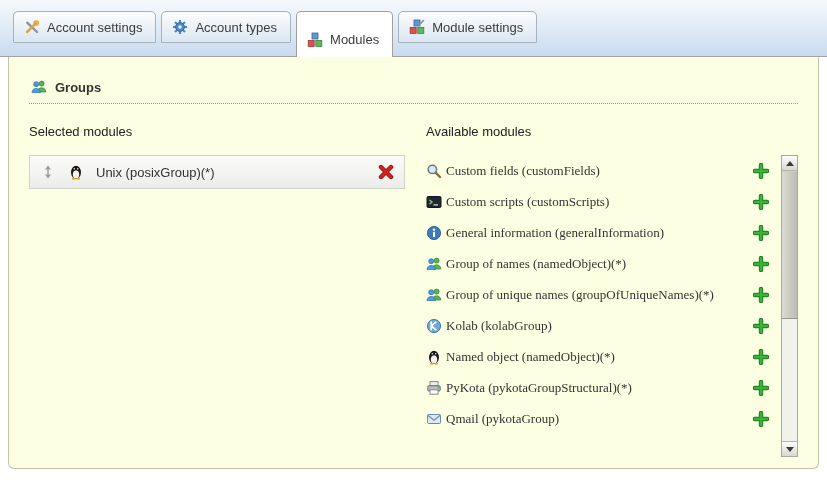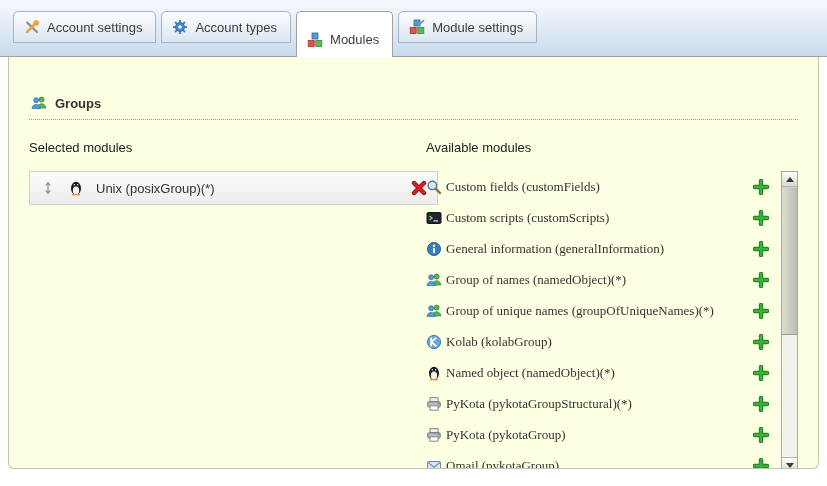--- a/index.html
+++ b/index.html
@@ -34,30 +34,30 @@
   
   .panel {
     margin:0 8px; height:412px;
     background:#fdffe3;
     border:1px solid #c3c3ae; border-top:none;
     border-radius:0 0 6px 6px;
     padding:0 20px; overflow:hidden;
   }
   .section-header {
     display:flex; align-items:center; gap:8px;
-    font-weight:bold; padding:38px 0 8px 2px;
+    font-weight:bold; padding:22px 0 8px 2px;
     border-bottom:1px dotted #9a9a82;
   }
   .columns { display:flex; margin-top:14px; }
   .col-left { width:377px; flex:0 0 377px; }
   .col-right { flex:1; padding-left:20px; }
   .col-heading { margin:6px 0 16px; color:#222; }
   
   .selected-box {
-    width:409px; border:1px solid #d2d2cb;
+    width:376px; border:1px solid #d2d2cb;
     background:linear-gradient(#fbfbfa, #ececea);
     padding:8px 10px; display:flex; align-items:center; gap:12px;
   }
   .selected-label { color:#333; }
   .remove-btn { margin-left:auto; border:none; background:none; padding:0; cursor:pointer; width:16px; height:16px; }
   
   .available-list { display:flex; height:302px; }
   .avail-rows { flex:1; overflow:hidden; padding-right:12px; }
   .avail-row { display:flex; align-items:flex-end; gap:4px; margin-bottom:7px; min-height:24px;font-family:Liberation Serif, serif; }
   .avail-label { width:282px; line-height:1.25; }
@@ -347,39 +347,20 @@
             <button class="plus-btn">
               <span class="icon">
                 <svg viewBox="0 0 16 16">
                     <path d="M8 2v12M2 8h12" stroke="#1f7a1f" stroke-width="4.4" stroke-linecap="round"></path>
                     <path d="M8 2v12M2 8h12" stroke="#3bb23b" stroke-width="2.6" stroke-linecap="round"></path>
                   </svg>
               </span>
             </button>
           </div>
 
-          <div class="avail-row">
-            <span class="icon">
-              <svg viewBox="0 0 16 16">
-                <rect x="4" y="1.6" width="8" height="4.2" fill="#efefef" stroke="#888"></rect>
-                <rect x="1.8" y="5.8" width="12.4" height="5.2" rx="1" fill="#b9bec4" stroke="#6b7076"></rect>
-                <rect x="4" y="9.8" width="8" height="4.4" fill="#ffffff" stroke="#888"></rect>
-                <circle cx="12.6" cy="7.4" r="0.9" fill="#44aa66"></circle>
-              </svg>
-            </span>
-            <span class="avail-label">PyKota (pykotaGroup)</span>
-            <button class="plus-btn">
-              <span class="icon">
-                <svg viewBox="0 0 16 16">
-                    <path d="M8 2v12M2 8h12" stroke="#1f7a1f" stroke-width="4.4" stroke-linecap="round"></path>
-                    <path d="M8 2v12M2 8h12" stroke="#3bb23b" stroke-width="2.6" stroke-linecap="round"></path>
-                  </svg>
-              </span>
-            </button>
-          </div>
 
           <div class="avail-row">
             <span class="icon">
               <svg viewBox="0 0 16 16">
                 <rect x="1.5" y="3.5" width="13" height="9" rx="1" fill="#dce9f5" stroke="#6b8aa8"></rect>
                 <path d="M1.8 4.2 L8 9.2 L14.2 4.2" fill="none" stroke="#6b8aa8" stroke-width="1.1"></path>
               </svg>
             </span>
             <span class="avail-label">Qmail (pykotaGroup)</span>
             <button class="plus-btn">

